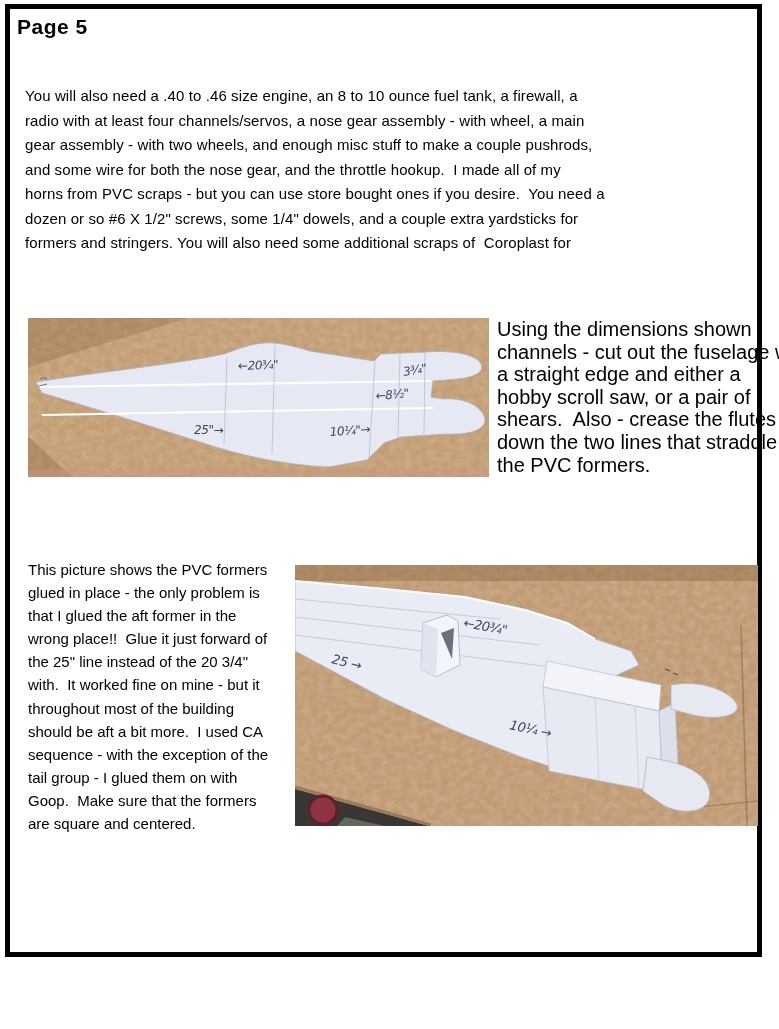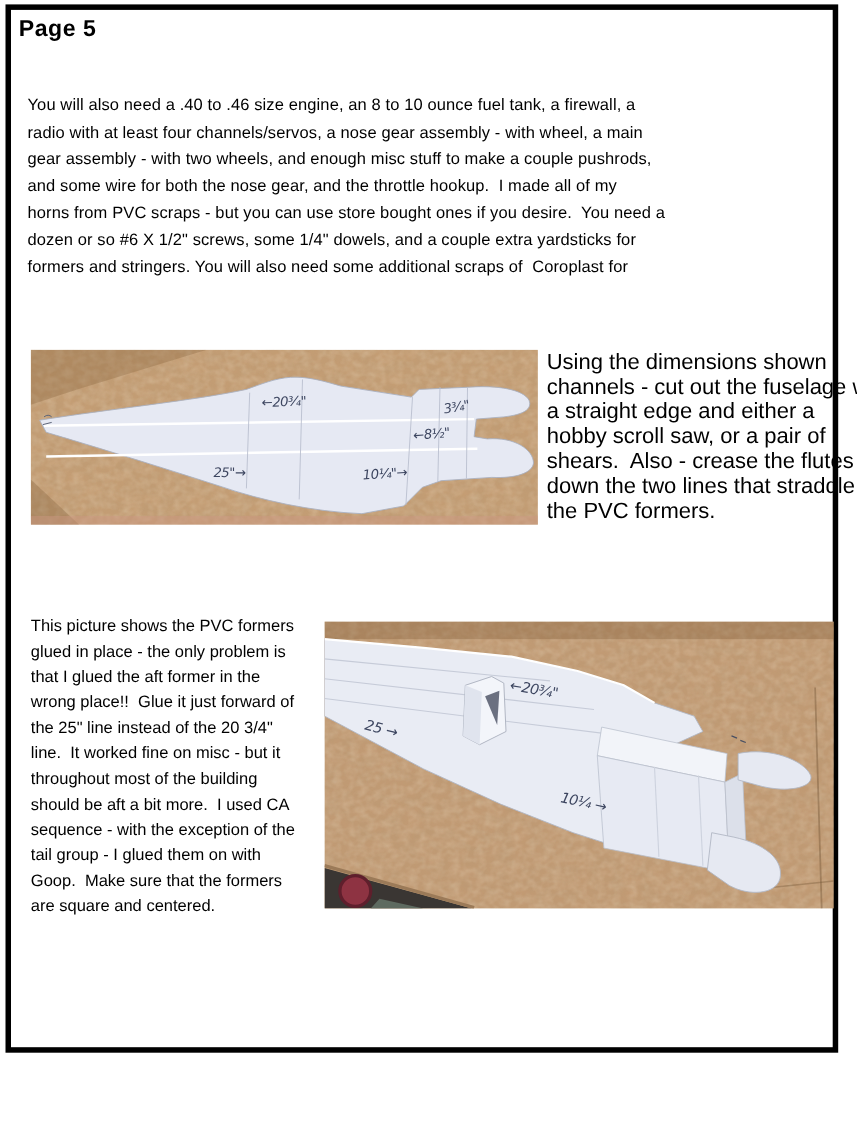--- a/index.html
+++ b/index.html
@@ -103,21 +103,21 @@
     <div class="tline">down the two lines that straddle</div>
     <div class="tline">the PVC formers.</div>
   </div>
 
   <div id="caption2">
     <div class="tline">This picture shows the PVC formers</div>
     <div class="tline">glued in place - the only problem is</div>
     <div class="tline">that I glued the aft former in the</div>
     <div class="tline">wrong place!!  Glue it just forward of</div>
     <div class="tline">the 25" line instead of the 20 3/4"</div>
-    <div class="tline">line.  It worked fine on misc - but it</div>
+    <div class="tline">with.  It worked fine on mine - but it</div>
     <div class="tline">throughout most of the building</div>
     <div class="tline">should be aft a bit more.  I used CA</div>
     <div class="tline">sequence - with the exception of the</div>
     <div class="tline">tail group - I glued them on with</div>
     <div class="tline">Goop.  Make sure that the formers</div>
     <div class="tline">are square and centered.</div>
   </div>
 
   <svg id="photo2" class="photo" width="463" height="261" viewBox="0 0 463 261">
     <g>

